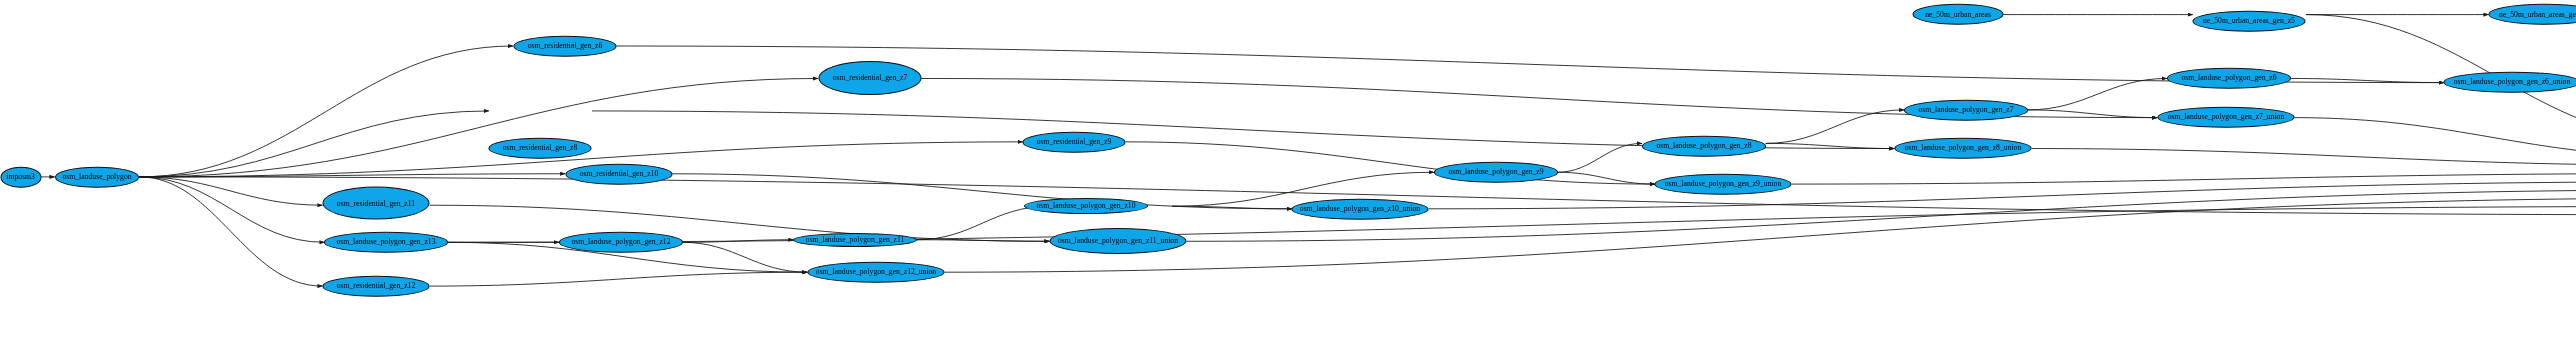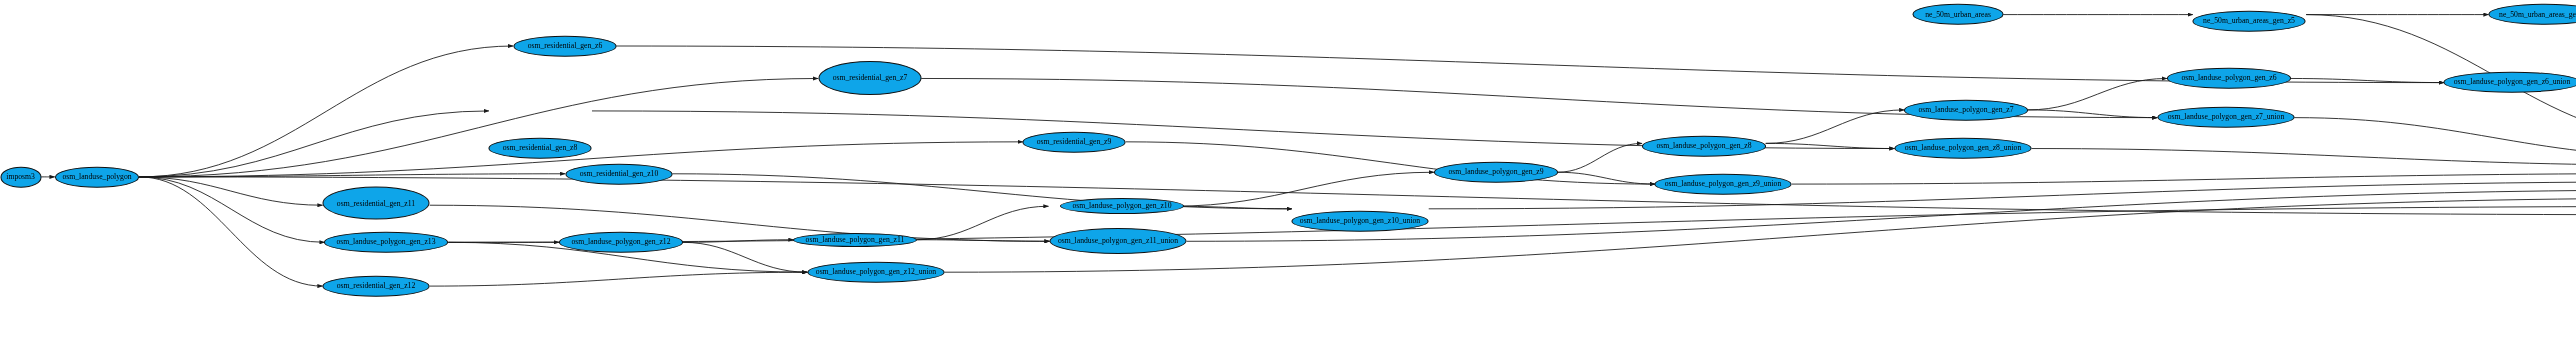--- a/index.html
+++ b/index.html
@@ -105,24 +105,24 @@
       </div>
       <div class="node" style="left: 876px; top: 272px; width: 137px; height: 20.6px;">
         <span>osm_landuse_polygon_gen_z12_union</span>
       </div>
       <div class="node" style="left: 855px; top: 240px; width: 124px; height: 14px;">
         <span>osm_landuse_polygon_gen_z11</span>
       </div>
       <div class="node" style="left: 1118px; top: 241px; width: 137px; height: 26px;">
         <span>osm_landuse_polygon_gen_z11_union</span>
       </div>
-      <div class="node" style="left: 1122px; top: 206px; width: 124px; height: 16px;">
+      <div class="node" style="left: 1086px; top: 206px; width: 124px; height: 16px;">
         <span>osm_landuse_polygon_gen_z10</span>
       </div>
-      <div class="node" style="left: 1360px; top: 209px; width: 137px; height: 20.6px; margin-top: 12px;">
+      <div class="node" style="left: 1360px; top: 209px; width: 137px; height: 20.6px;">
         <span>osm_landuse_polygon_gen_z10_union</span>
       </div>
       <div class="node" style="left: 1496px; top: 172px; width: 124px; height: 20.6px;">
         <span>osm_landuse_polygon_gen_z9</span>
       </div>
       <div class="node" style="left: 1723px; top: 184px; width: 137px; height: 20.6px;">
         <span>osm_landuse_polygon_gen_z9_union</span>
       </div>
       <div class="node" style="left: 1704px; top: 146px; width: 124px; height: 20.6px;">
         <span>osm_landuse_polygon_gen_z8</span>

